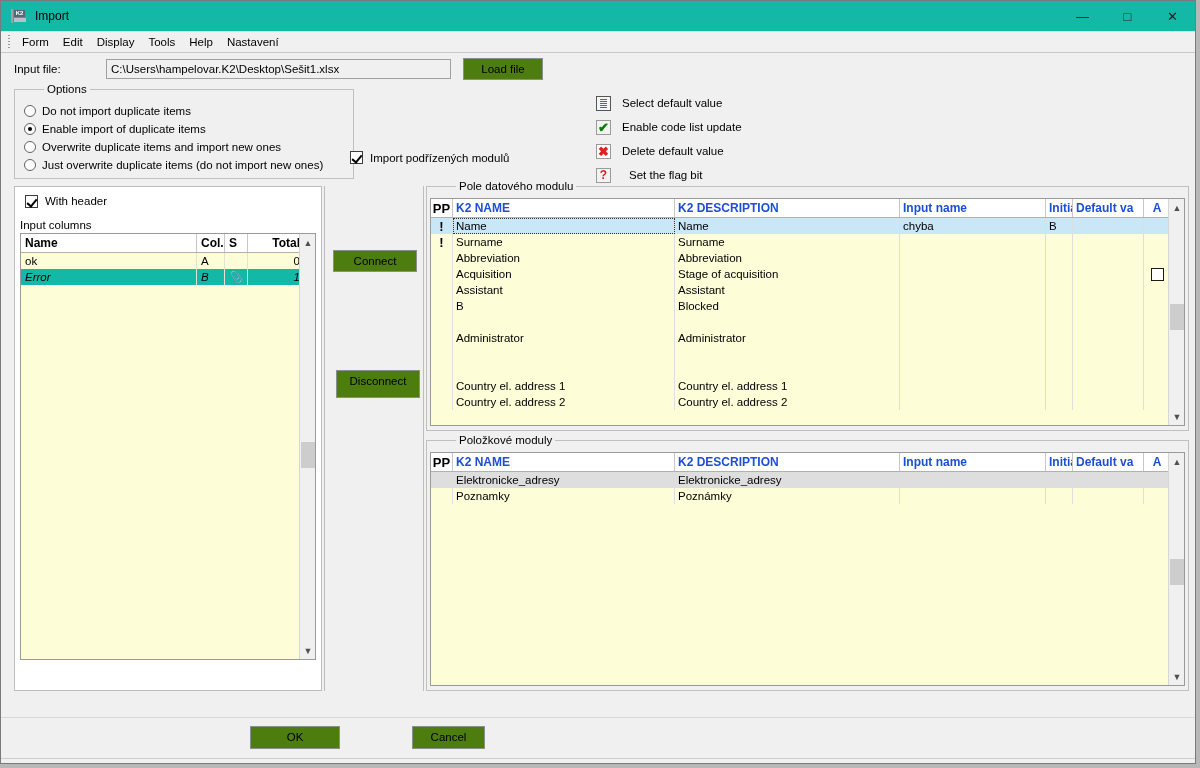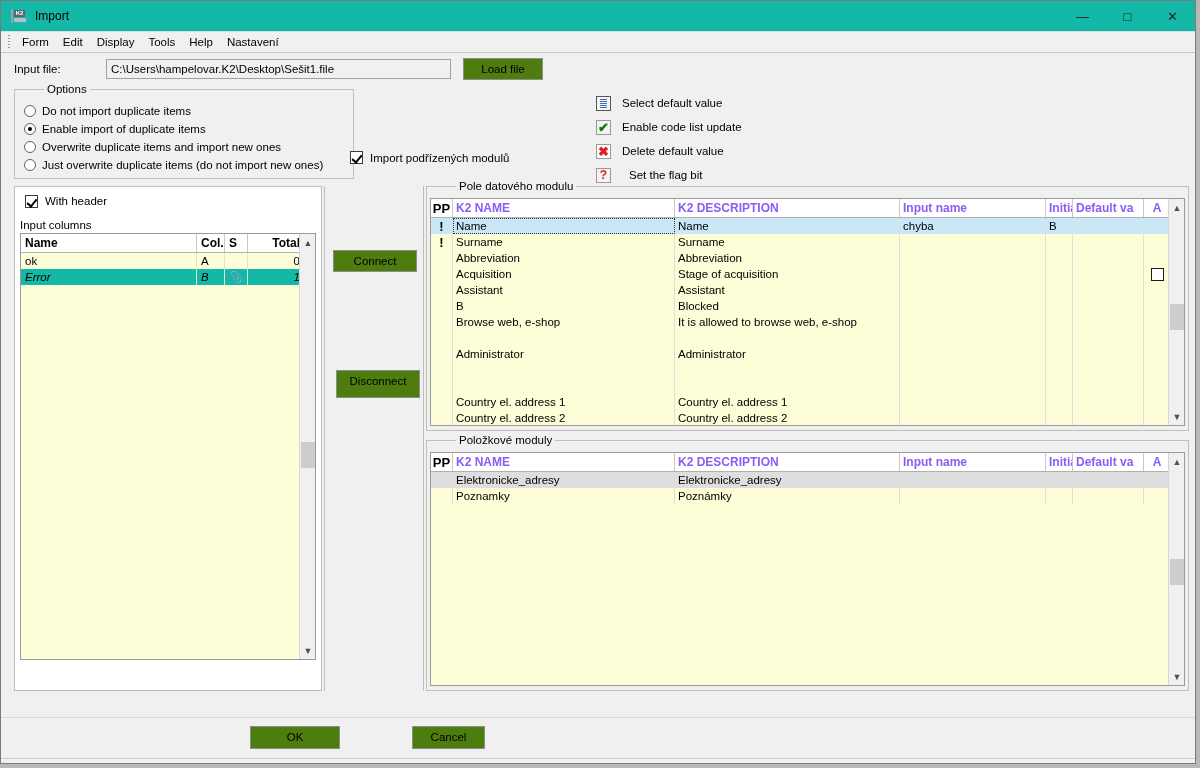--- a/index.html
+++ b/index.html
@@ -306,21 +306,21 @@
     display: flex; height: 19px;
     background: #fff;
     border-bottom: 1px solid #b0b0b0;
     font-size: 12px; font-weight: bold;
   }
   .bt-head .hcell {
     border-right: 1px solid #c8c8c8;
     padding: 1px 3px;
     display: flex; align-items: center;
     overflow: hidden; white-space: nowrap;
-    color: #8b5cf6;
+    color: #1d4ed8;
   }
   .bt-row { display: flex; height: 16px; font-size: 11.5px; position: relative; }
   .bt-row .cell {
     border-right: 1px solid #dededc;
     padding: 0 3px;
     display: flex; align-items: center;
     overflow: hidden; white-space: nowrap;
     color: #000;
   }
   .bt-row.sel-blue { background: #c9e7f7; }
@@ -376,21 +376,21 @@
     <div class="menuitem">Form</div>
     <div class="menuitem">Edit</div>
     <div class="menuitem">Display</div>
     <div class="menuitem">Tools</div>
     <div class="menuitem">Help</div>
     <div class="menuitem">Nastavení</div>
   </div>
 
   <div id="filerow">
     <div id="filelabel">Input file:</div>
-    <div id="filepath">C:\Users\hampelovar.K2\Desktop\Sešit1.file</div>
+    <div id="filepath">C:\Users\hampelovar.K2\Desktop\Sešit1.xlsx</div>
     <div class="btn" id="loadfile">Load file</div>
   </div>
 
   <div id="optstrip">
     <div class="groupbox" id="optionsbox">
       <div class="grouptitle">Options</div>
       <div style="padding-top:12px">
         <div class="radio-row">
           <div class="radio"></div>
           <div class="radio-label">Do not import duplicate items</div>
@@ -553,30 +553,20 @@
                 <div class="cell k-name k2name">B</div>
                 <div class="cell k-desc">Blocked</div>
                 <div class="cell k-input"></div>
                 <div class="cell k-init"></div>
                 <div class="cell k-defv"></div>
                 <div class="cell k-a"></div>
                 <div class="cell k-rest"></div>
               </div>
               <div class="bt-row">
                 <div class="cell k-pp"></div>
-                <div class="cell k-name k2name">Browse web, e-shop</div>
-                <div class="cell k-desc">It is allowed to browse web, e-shop</div>
-                <div class="cell k-input"></div>
-                <div class="cell k-init"></div>
-                <div class="cell k-defv"></div>
-                <div class="cell k-a"></div>
-                <div class="cell k-rest"></div>
-              </div>
-              <div class="bt-row">
-                <div class="cell k-pp"></div>
                 <div class="cell k-name k2name"></div>
                 <div class="cell k-desc"></div>
                 <div class="cell k-input"></div>
                 <div class="cell k-init"></div>
                 <div class="cell k-defv"></div>
                 <div class="cell k-a"></div>
                 <div class="cell k-rest"></div>
               </div>
               <div class="bt-row">
                 <div class="cell k-pp"></div>

